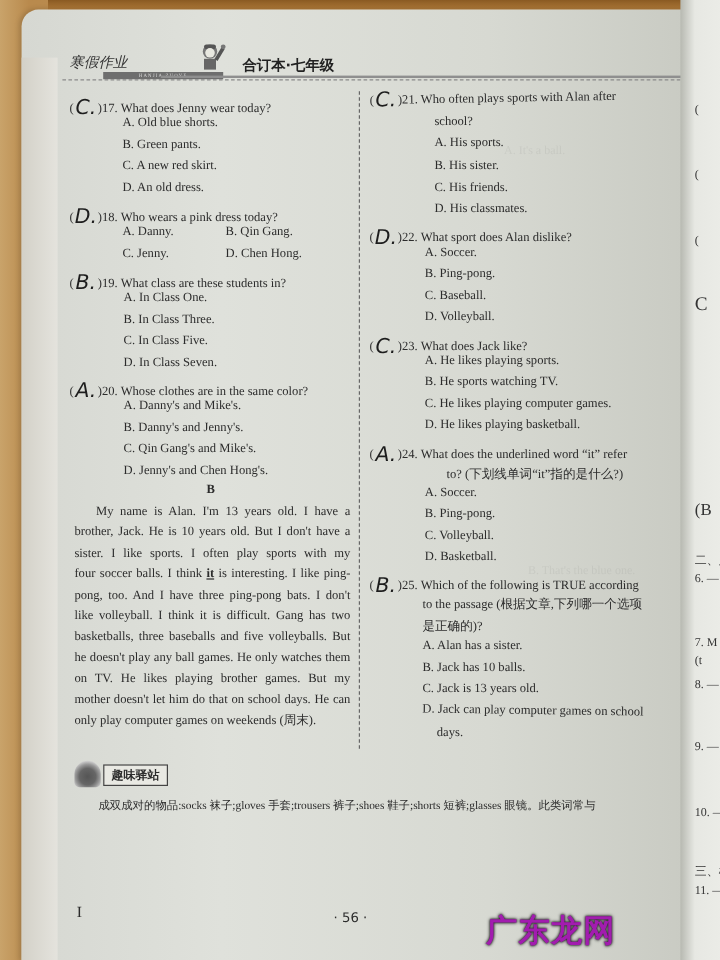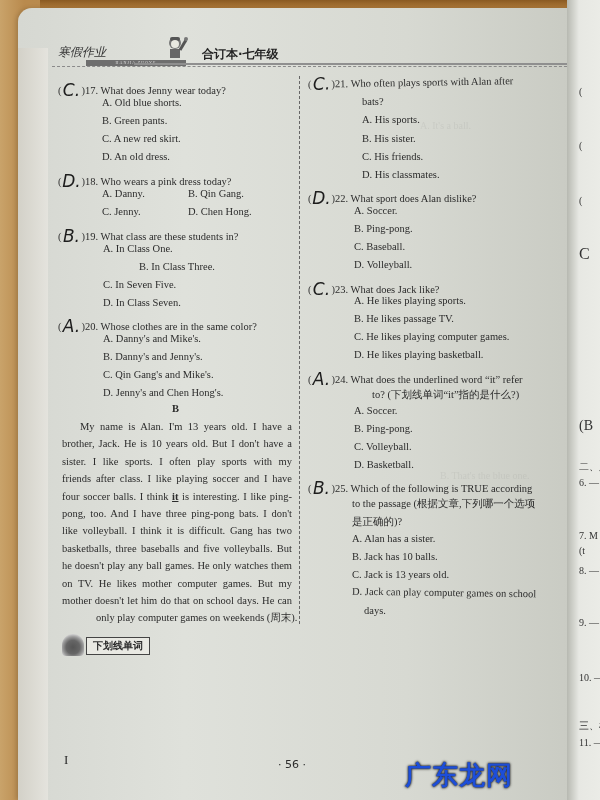--- a/index.html
+++ b/index.html
@@ -76,21 +76,21 @@
     .opt { position: absolute; font-size: 10.5px; white-space: nowrap; }
     .section-b {
       position: absolute; left: 172px; top: 403px; font-weight: bold; font-size: 10.5px;
     }
     .passage {
       position: absolute; left: 62px; top: 418px; width: 230px;
       font-size: 10.5px; line-height: 17.4px; text-align: justify;
     }
     .passage .ln { display: block; white-space: nowrap; text-align-last: justify; }
     .passage .ln.indent { padding-left: 18px; }
-    .passage .ln.last { text-align-last: left; margin-left: 34px; }
+    .passage .ln.last { text-align-last: left; }
     .passage u { text-decoration: underline; font-weight: bold; }
     .fun-box {
       position: absolute; left: 62px; top: 634px; width: 96px; height: 24px;
     }
     .fun-icon {
       position: absolute; left: 0; top: 0; width: 22px; height: 22px;
       background: radial-gradient(circle at 50% 60%, #555 0, #666 40%, #999 60%, #ccc 75%);
       border-radius: 11px 11px 4px 4px;
     }
     .fun-label {
@@ -105,21 +105,21 @@
     .fun-text .ln { display: block; white-space: nowrap; }
     .page-number {
       position: absolute; left: 278px; top: 758px; font-size: 11px;
       font-family: "DejaVu Sans", sans-serif;
     }
     .roman {
       position: absolute; left: 64px; top: 752px; font-size: 13px;
     }
     .watermark {
       position: absolute; left: 405px; top: 758px; font-size: 26px; font-weight: bold;
-      color: #1d4ed8; font-family: "DejaVu Sans", sans-serif;
+      color: #a21caf; font-family: "DejaVu Sans", sans-serif;
       text-shadow: 0 0 3px #333, 0 0 2px #000;
       letter-spacing: 1px;
     }
     .ghost {
       position: absolute; color: rgba(80,80,80,0.08); font-size: 10px; white-space: nowrap;
     }
   </style>
 </head>
 <body>
 
@@ -163,70 +163,69 @@
 </div>
 <div class="opt" style="left:102px;top:188px;">A. Danny.</div>
 <div class="opt" style="left:188px;top:188px;">B. Qin Gang.</div>
 <div class="opt" style="left:102px;top:206px;">C. Jenny.</div>
 <div class="opt" style="left:188px;top:206px;">D. Chen Hong.</div>
 
 <div class="q" style="left:58px;top:224px;">
   <span class="paren">(</span><span class="answer">B.</span><span class="paren">)</span><span>19. What class are these students in?</span>
 </div>
 <div class="opt" style="left:103px;top:243px;">A. In Class One.</div>
-<div class="opt" style="left:103px;top:261px;margin-left:36px;">B. In Class Three.</div>
-<div class="opt" style="left:103px;top:279px;">C. In Seven Five.</div>
+<div class="opt" style="left:103px;top:261px;">B. In Class Three.</div>
+<div class="opt" style="left:103px;top:279px;">C. In Class Five.</div>
 <div class="opt" style="left:103px;top:297px;">D. In Class Seven.</div>
 
 <div class="q" style="left:58px;top:314px;">
   <span class="paren">(</span><span class="answer">A.</span><span class="paren">)</span><span>20. Whose clothes are in the same color?</span>
 </div>
 <div class="opt" style="left:103px;top:333px;">A. Danny's and Mike's.</div>
 <div class="opt" style="left:103px;top:351px;">B. Danny's and Jenny's.</div>
 <div class="opt" style="left:103px;top:369px;">C. Qin Gang's and Mike's.</div>
 <div class="opt" style="left:103px;top:387px;">D. Jenny's and Chen Hong's.</div>
 
 <div class="section-b">B</div>
 <div class="passage">
   <span class="ln indent">My name is Alan. I'm 13 years old. I have a</span>
   <span class="ln">brother, Jack. He is 10 years old. But I don't have a</span>
   <span class="ln">sister. I like sports. I often play sports with my</span>
-  <span class="ln">friends after class. I like playing soccer and I have</span>
   <span class="ln"><span>four soccer balls. I think</span> <u>it</u> <span>is interesting. I like ping-</span></span>
   <span class="ln">pong, too. And I have three ping-pong bats. I don't</span>
   <span class="ln">like volleyball. I think it is difficult. Gang has two</span>
   <span class="ln">basketballs, three baseballs and five volleyballs. But</span>
   <span class="ln">he doesn't play any ball games. He only watches them</span>
-  <span class="ln">on TV. He likes mother computer games. But my</span>
+  <span class="ln">on TV. He likes playing brother games. But my</span>
   <span class="ln">mother doesn't let him do that on school days. He can</span>
   <span class="ln last">only play computer games on weekends (周末).</span>
 </div>
 
 <div class="q" style="left:308px;top:70px;transform:rotate(-1deg);">
   <span class="paren">(</span><span class="answer">C.</span><span class="paren">)</span><span>21. Who often plays sports with Alan after</span>
 </div>
-<div class="opt" style="left:362px;top:96px;">bats?</div>
+<div class="opt" style="left:362px;top:96px;">school?</div>
 <div class="opt" style="left:362px;top:114px;">A. His sports.</div>
 <div class="opt" style="left:362px;top:133px;">B. His sister.</div>
 <div class="opt" style="left:362px;top:151px;">C. His friends.</div>
 <div class="opt" style="left:362px;top:169px;">D. His classmates.</div>
 
 <div class="q" style="left:308px;top:186px;">
   <span class="paren">(</span><span class="answer">D.</span><span class="paren">)</span><span>22. What sport does Alan dislike?</span>
 </div>
 <div class="opt" style="left:354px;top:205px;">A. Soccer.</div>
 <div class="opt" style="left:354px;top:223px;">B. Ping-pong.</div>
 <div class="opt" style="left:354px;top:241px;">C. Baseball.</div>
 <div class="opt" style="left:354px;top:259px;">D. Volleyball.</div>
 
 <div class="q" style="left:308px;top:277px;">
   <span class="paren">(</span><span class="answer">C.</span><span class="paren">)</span><span>23. What does Jack like?</span>
 </div>
 <div class="opt" style="left:354px;top:295px;">A. He likes playing sports.</div>
-<div class="opt" style="left:354px;top:313px;">B. He likes passage TV.</div>
+<div class="opt" style="left:354px;top:313px;">B. He sports watching TV.</div>
 <div class="opt" style="left:354px;top:331px;">C. He likes playing computer games.</div>
 <div class="opt" style="left:354px;top:349px;">D. He likes playing basketball.</div>
 
 <div class="q" style="left:308px;top:367px;">
   <span class="paren">(</span><span class="answer">A.</span><span class="paren">)</span><span>24. What does the underlined word “it” refer</span>
 </div>
 <div class="opt" style="left:372px;top:388px;">to? (下划线单词“it”指的是什么?)</div>
 <div class="opt" style="left:354px;top:405px;">A. Soccer.</div>
 <div class="opt" style="left:354px;top:423px;">B. Ping-pong.</div>
 <div class="opt" style="left:354px;top:441px;">C. Volleyball.</div>
@@ -238,23 +237,24 @@
 <div class="opt" style="left:352px;top:497px;">to the passage (根据文章,下列哪一个选项</div>
 <div class="opt" style="left:352px;top:515px;">是正确的)?</div>
 <div class="opt" style="left:352px;top:533px;">A. Alan has a sister.</div>
 <div class="opt" style="left:352px;top:551px;">B. Jack has 10 balls.</div>
 <div class="opt" style="left:352px;top:569px;">C. Jack is 13 years old.</div>
 <div class="opt" style="left:352px;top:587px;transform:rotate(0.8deg);">D. Jack can play computer games on school</div>
 <div class="opt" style="left:364px;top:605px;">days.</div>
 
 <div class="fun-box">
   <div class="fun-icon"></div>
-  <span class="fun-label">下划线单词</span>
+  <span class="fun-label">趣味驿站</span>
 </div>
 <div class="fun-text">
+  <span class="ln" style="padding-left:20px;">成双成对的物品:socks 袜子;gloves 手套;trousers 裤子;shoes 鞋子;shorts 短裤;glasses 眼镜。此类词常与</span>
 </div>
 
 <div class="roman">I</div>
 <div class="page-number">· 56 ·</div>
 
 <div class="next-page">
   <span class="frag" style="top:86px;">(</span>
   <span class="frag" style="top:140px;">(</span>
   <span class="frag" style="top:195px;">(</span>
   <span class="frag" style="top:245px;font-size:16px;">C</span>

